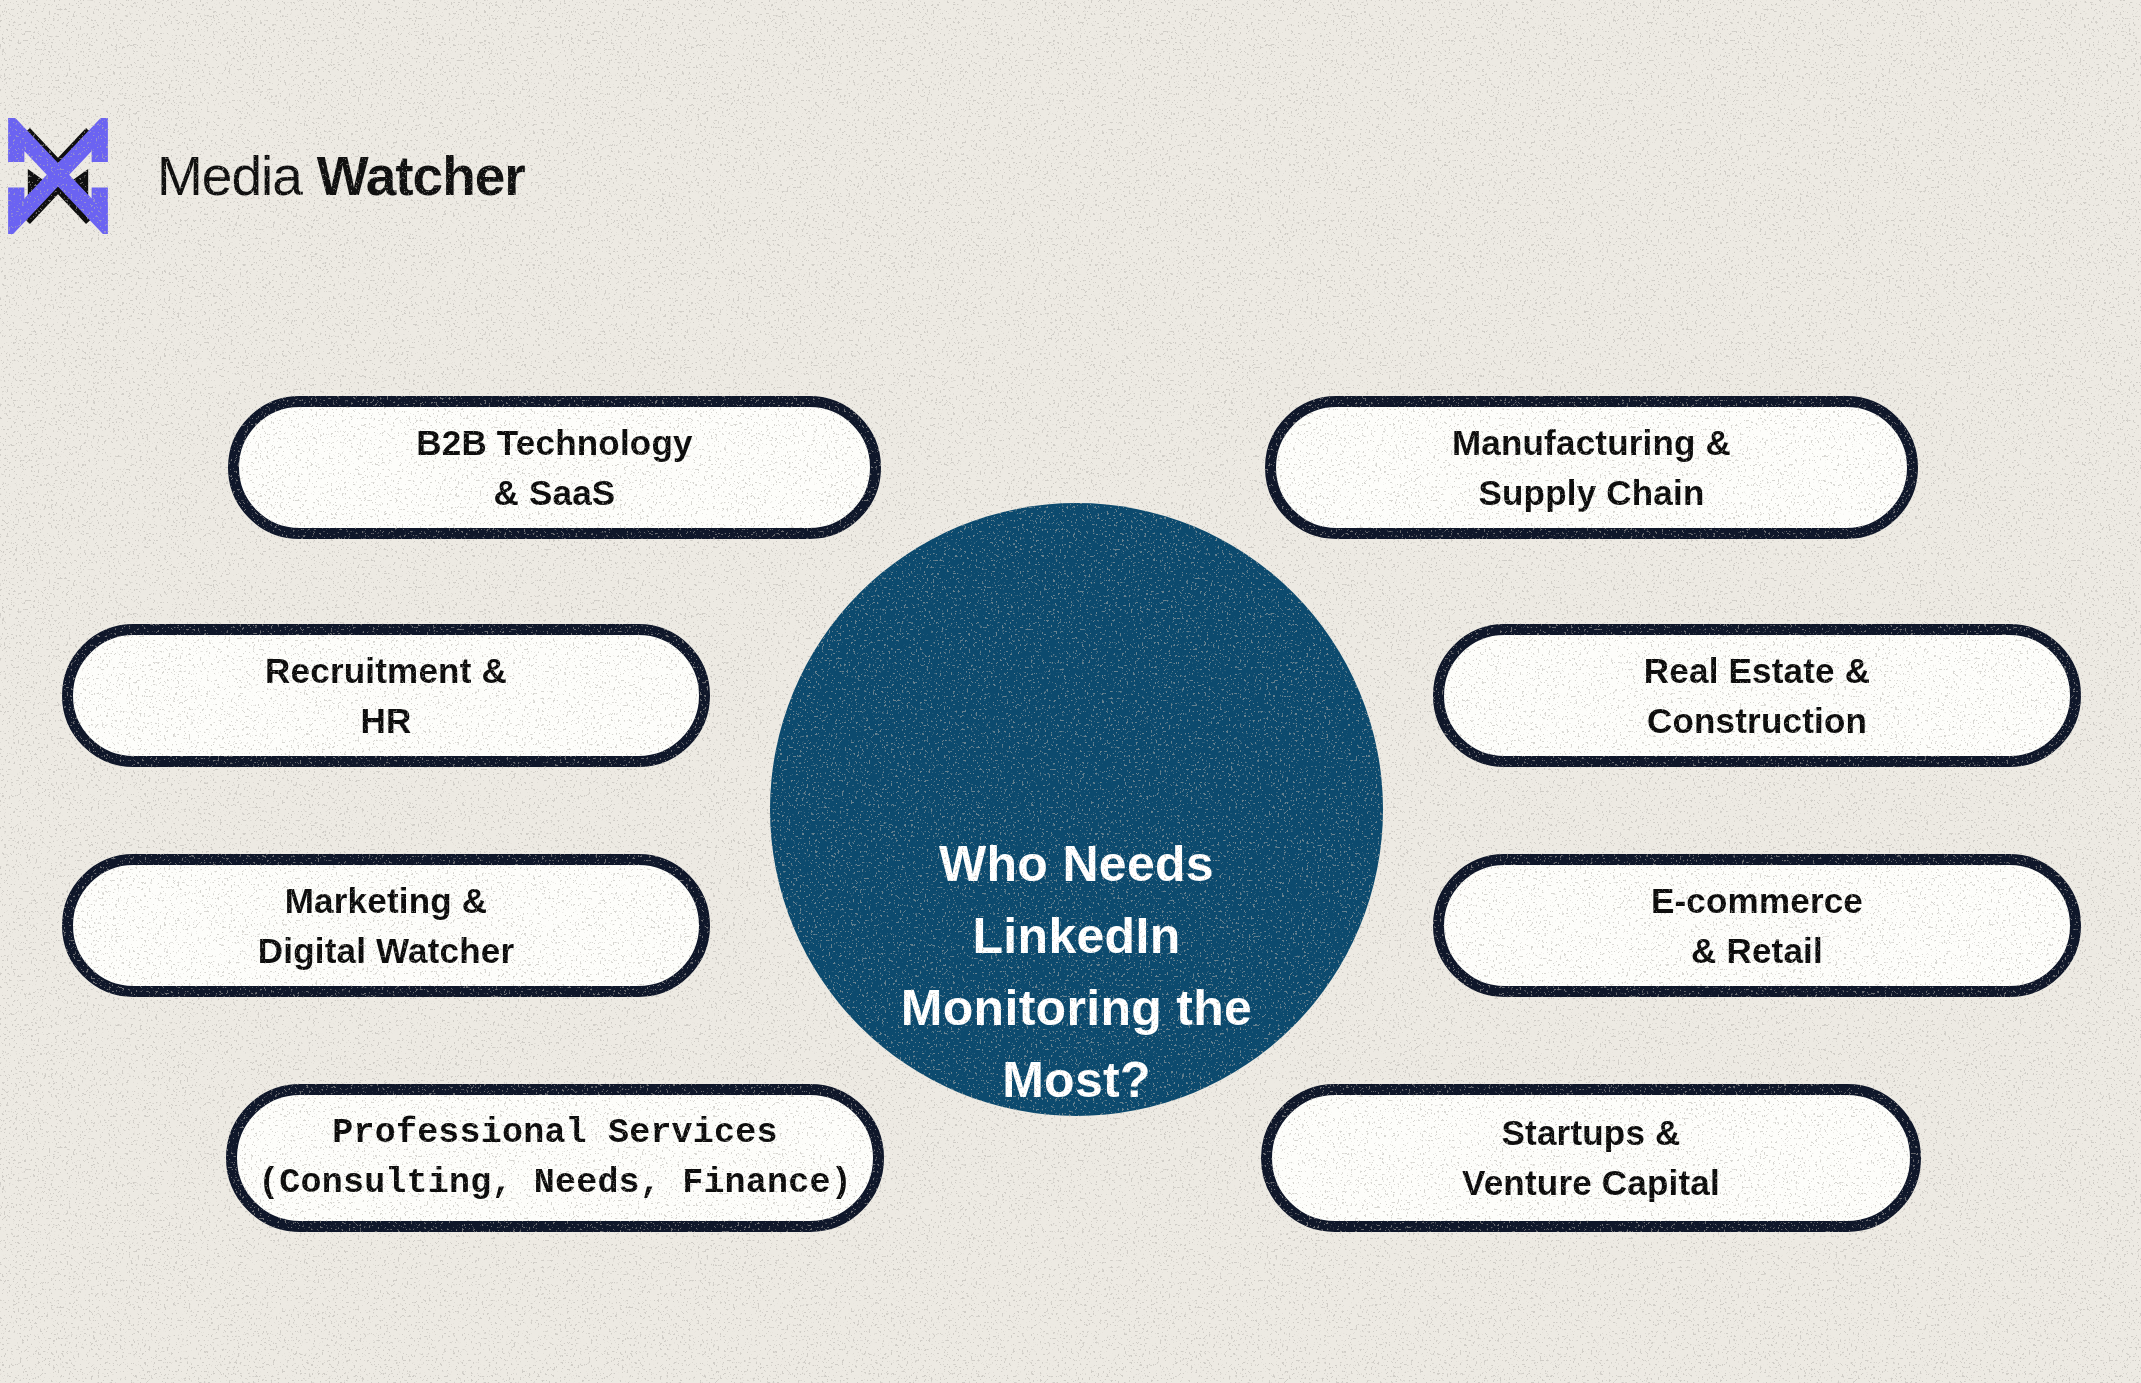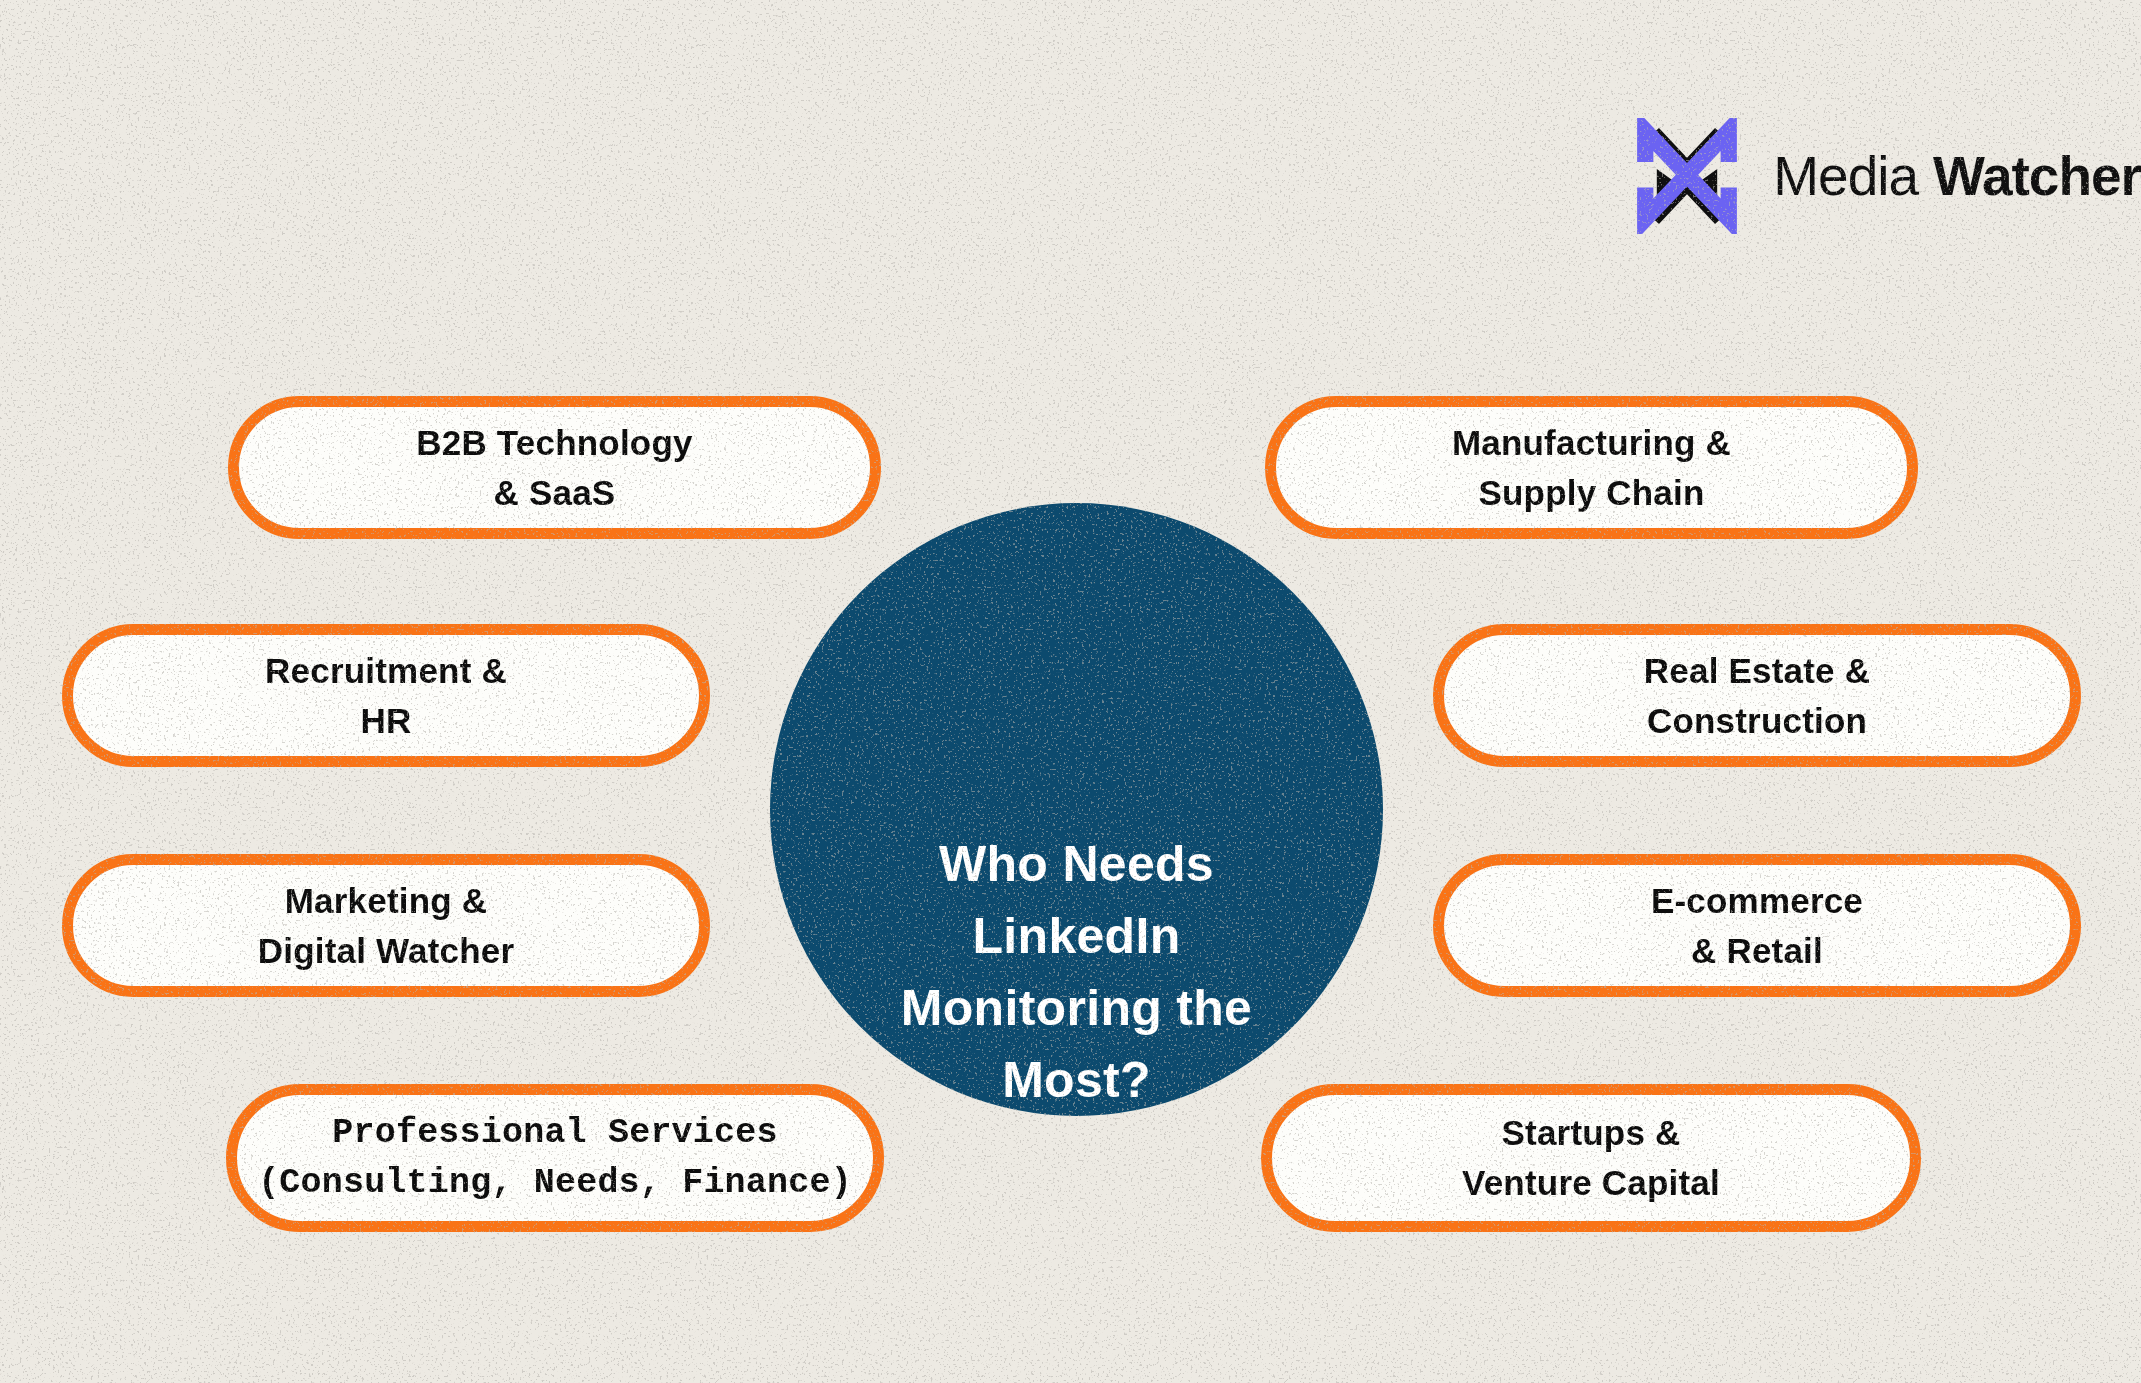--- a/index.html
+++ b/index.html
@@ -23,22 +23,22 @@
     pointer-events: none;
   }
   
   .logo {
     position: absolute;
     top: 118px;
     left: 0;
     width: 100%;
     display: flex;
     align-items: center;
-    justify-content: flex-end;
-    gap: 28px;
+    justify-content: flex-start;
+    gap: 41px;
     z-index: 2;
   }
   .logo-icon {
     width: 116px;
     height: 116px;
     flex: 0 0 auto;
   }
   .brand {
     display: flex;
     gap: 15px;
@@ -70,21 +70,21 @@
     line-height: 72px;
     text-align: center;
     letter-spacing: 0.3px;
   }
   .question .ln { display: block; }
   
   .pill {
     position: absolute;
     box-sizing: border-box;
     background: #fdfdfa;
-    border: 11px solid #f97316;
+    border: 11px solid #0f172a;
     border-radius: 95px;
     display: flex;
     align-items: center;
     justify-content: center;
     z-index: 2;
   }
   .pill-text {
     font-size: 35px;
     font-weight: 700;
     color: #0d0d0d;

